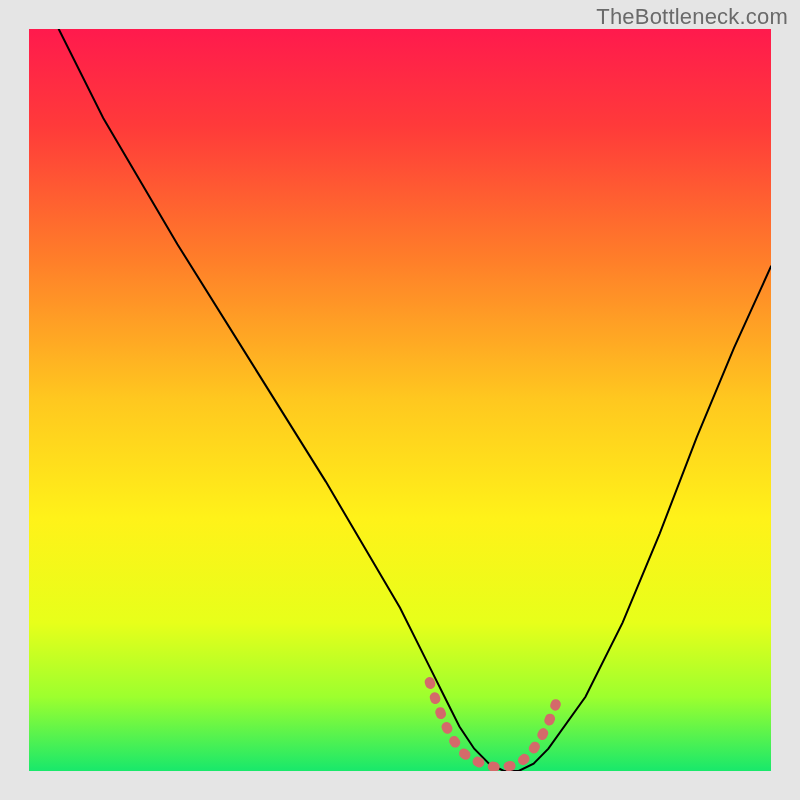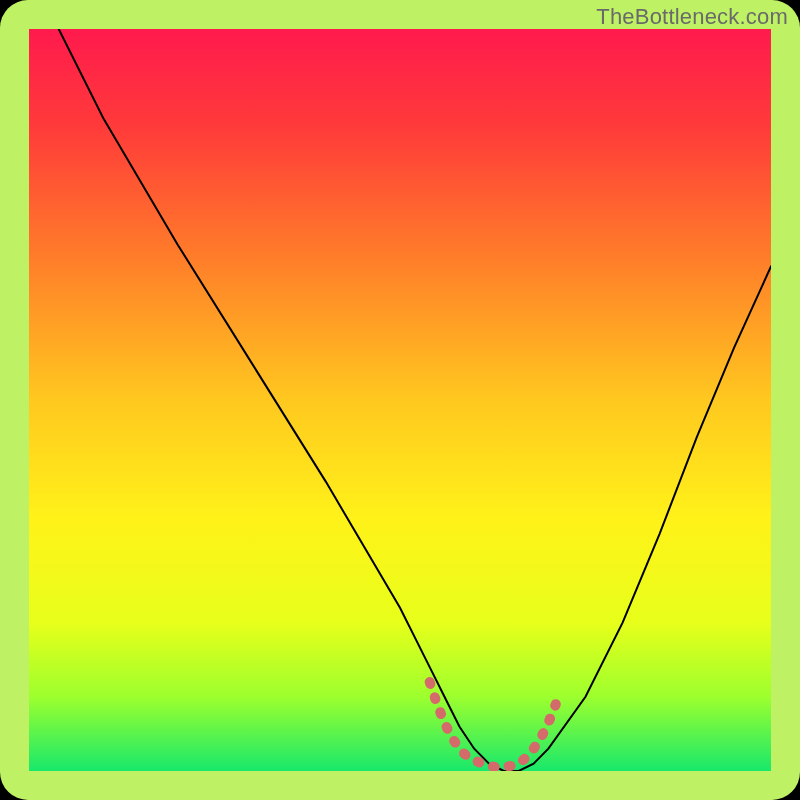--- a/index.html
+++ b/index.html
@@ -9,22 +9,21 @@
     height: 800px;
     background: #000;
     overflow: hidden;
   }
   .frame {
     position: absolute;
     left: 0;
     top: 0;
     width: 800px;
     height: 800px;
-    background: #bef264;
-    border-radius: 28px;
+    background: #e5e5e5;
   }
   .plot-area {
     position: absolute;
     left: 29px;
     top: 29px;
     width: 742px;
     height: 742px;
     overflow: hidden;
   }
   .gradient {

